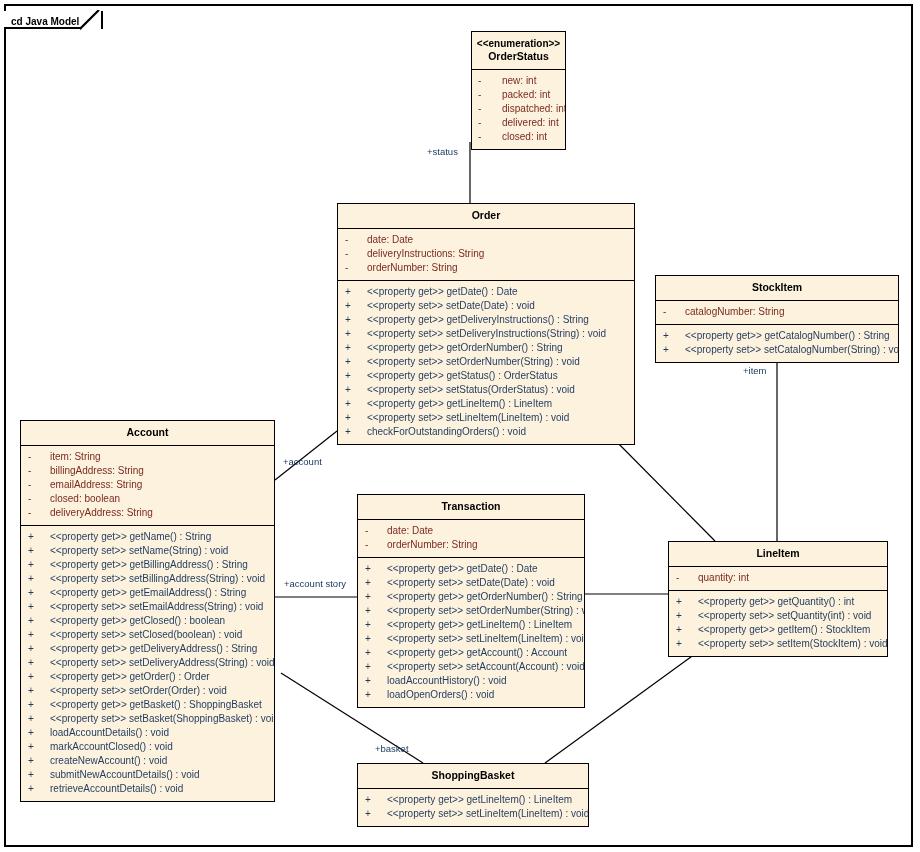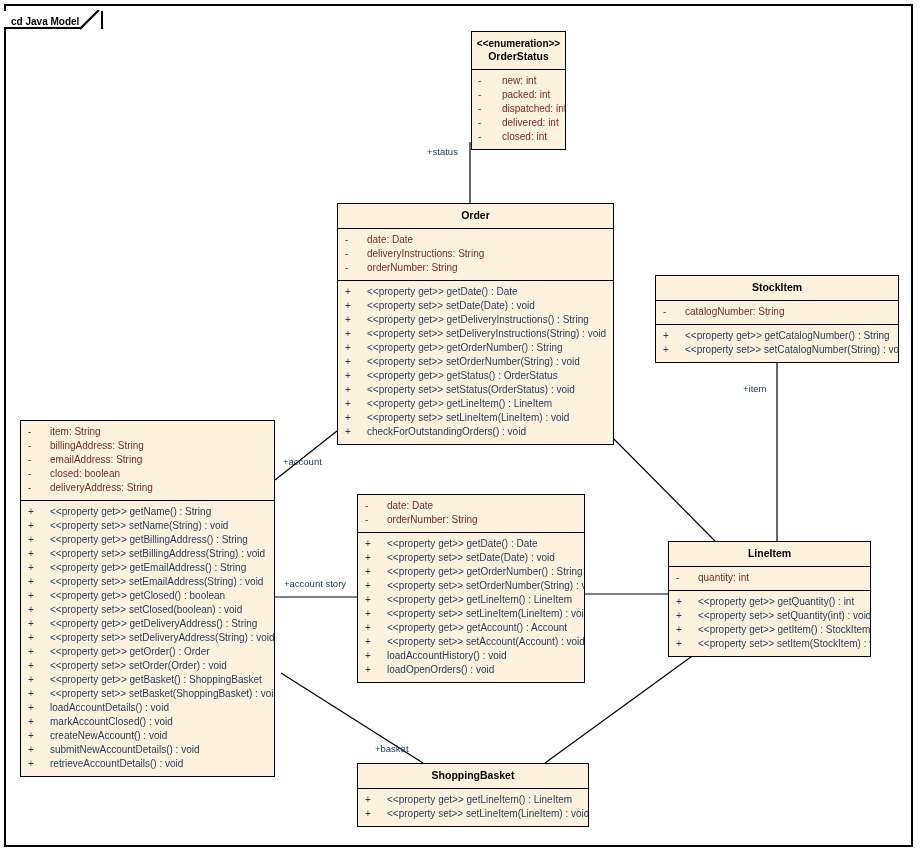--- a/index.html
+++ b/index.html
@@ -54,21 +54,21 @@
 
       <line x1="281" y1="673" x2="423" y2="763"></line>
 
       <line x1="695" y1="654" x2="545" y2="763"></line>
 
       <line x1="585" y1="594" x2="668" y2="594"></line>
     </g>
   </svg>
 
   <div class="edgelabel" style="left:427px;top:146px;">+status</div>
-  <div class="edgelabel" style="left:743px;top:383px;">+item</div>
+  <div class="edgelabel" style="left:743px;top:365px;">+item</div>
   <div class="edgelabel" style="left:283px;top:456px;">+account</div>
   <div class="edgelabel" style="left:284px;top:578px;">+account story</div>
   <div class="edgelabel" style="left:375px;top:743px;">+basket</div>
 
   <div id="frame"></div>
   <div id="frame-tab" style="z-index:8;">
     <div class="tabbox">
       <span class="tablabel">cd Java Model</span>
       <span class="slant">
         <svg width="22" height="20" viewBox="0 0 22 20">
@@ -106,21 +106,21 @@
             <span class="txt">delivered:  int</span>
           </div>
           <div class="row">
             <span class="vis">-</span>
             <span class="txt">closed:  int</span>
           </div>
         </div>
     </div>
   </div>
 
-  <div class="uml" id="c-order" style="left:337px;top:203px;width:277px;">
+  <div class="uml" id="c-order" style="left:337px;top:203px;width:298px;">
     <div class="sec">
       <div class="name">Order</div>
     </div>
     <div class="sec">
       <div class="rows">
           <div class="row">
             <span class="vis">-</span>
             <span class="txt">date:  Date</span>
           </div>
           <div class="row">
@@ -204,20 +204,23 @@
           <div class="row op">
             <span class="vis">+</span>
             <span class="txt">&lt;&lt;property set&gt;&gt; setCatalogNumber(String) : void</span>
           </div>
         </div>
     </div>
   </div>
 
   <div class="uml" id="c-account" style="left:20px;top:420px;width:255px;">
     <div class="sec">
+      <div class="name">Account</div>
+    </div>
+    <div class="sec">
       <div class="rows">
           <div class="row">
             <span class="vis">-</span>
             <span class="txt">item:  String</span>
           </div>
           <div class="row">
             <span class="vis">-</span>
             <span class="txt">billingAddress:  String</span>
           </div>
           <div class="row">
@@ -311,20 +314,23 @@
           <div class="row op">
             <span class="vis">+</span>
             <span class="txt">retrieveAccountDetails() : void</span>
           </div>
         </div>
     </div>
   </div>
 
   <div class="uml" id="c-transaction" style="left:357px;top:494px;width:228px;">
     <div class="sec">
+      <div class="name">Transaction</div>
+    </div>
+    <div class="sec">
       <div class="rows">
           <div class="row">
             <span class="vis">-</span>
             <span class="txt">date:  Date</span>
           </div>
           <div class="row">
             <span class="vis">-</span>
             <span class="txt">orderNumber:  String</span>
           </div>
         </div>
@@ -368,21 +374,21 @@
             <span class="txt">loadAccountHistory() : void</span>
           </div>
           <div class="row op">
             <span class="vis">+</span>
             <span class="txt">loadOpenOrders() : void</span>
           </div>
         </div>
     </div>
   </div>
 
-  <div class="uml" id="c-lineitem" style="left:668px;top:541px;width:203px;">
+  <div class="uml" id="c-lineitem" style="left:668px;top:541px;width:220px;">
     <div class="sec">
       <div class="name">LineItem</div>
     </div>
     <div class="sec">
       <div class="rows">
           <div class="row">
             <span class="vis">-</span>
             <span class="txt">quantity:  int</span>
           </div>
         </div>

